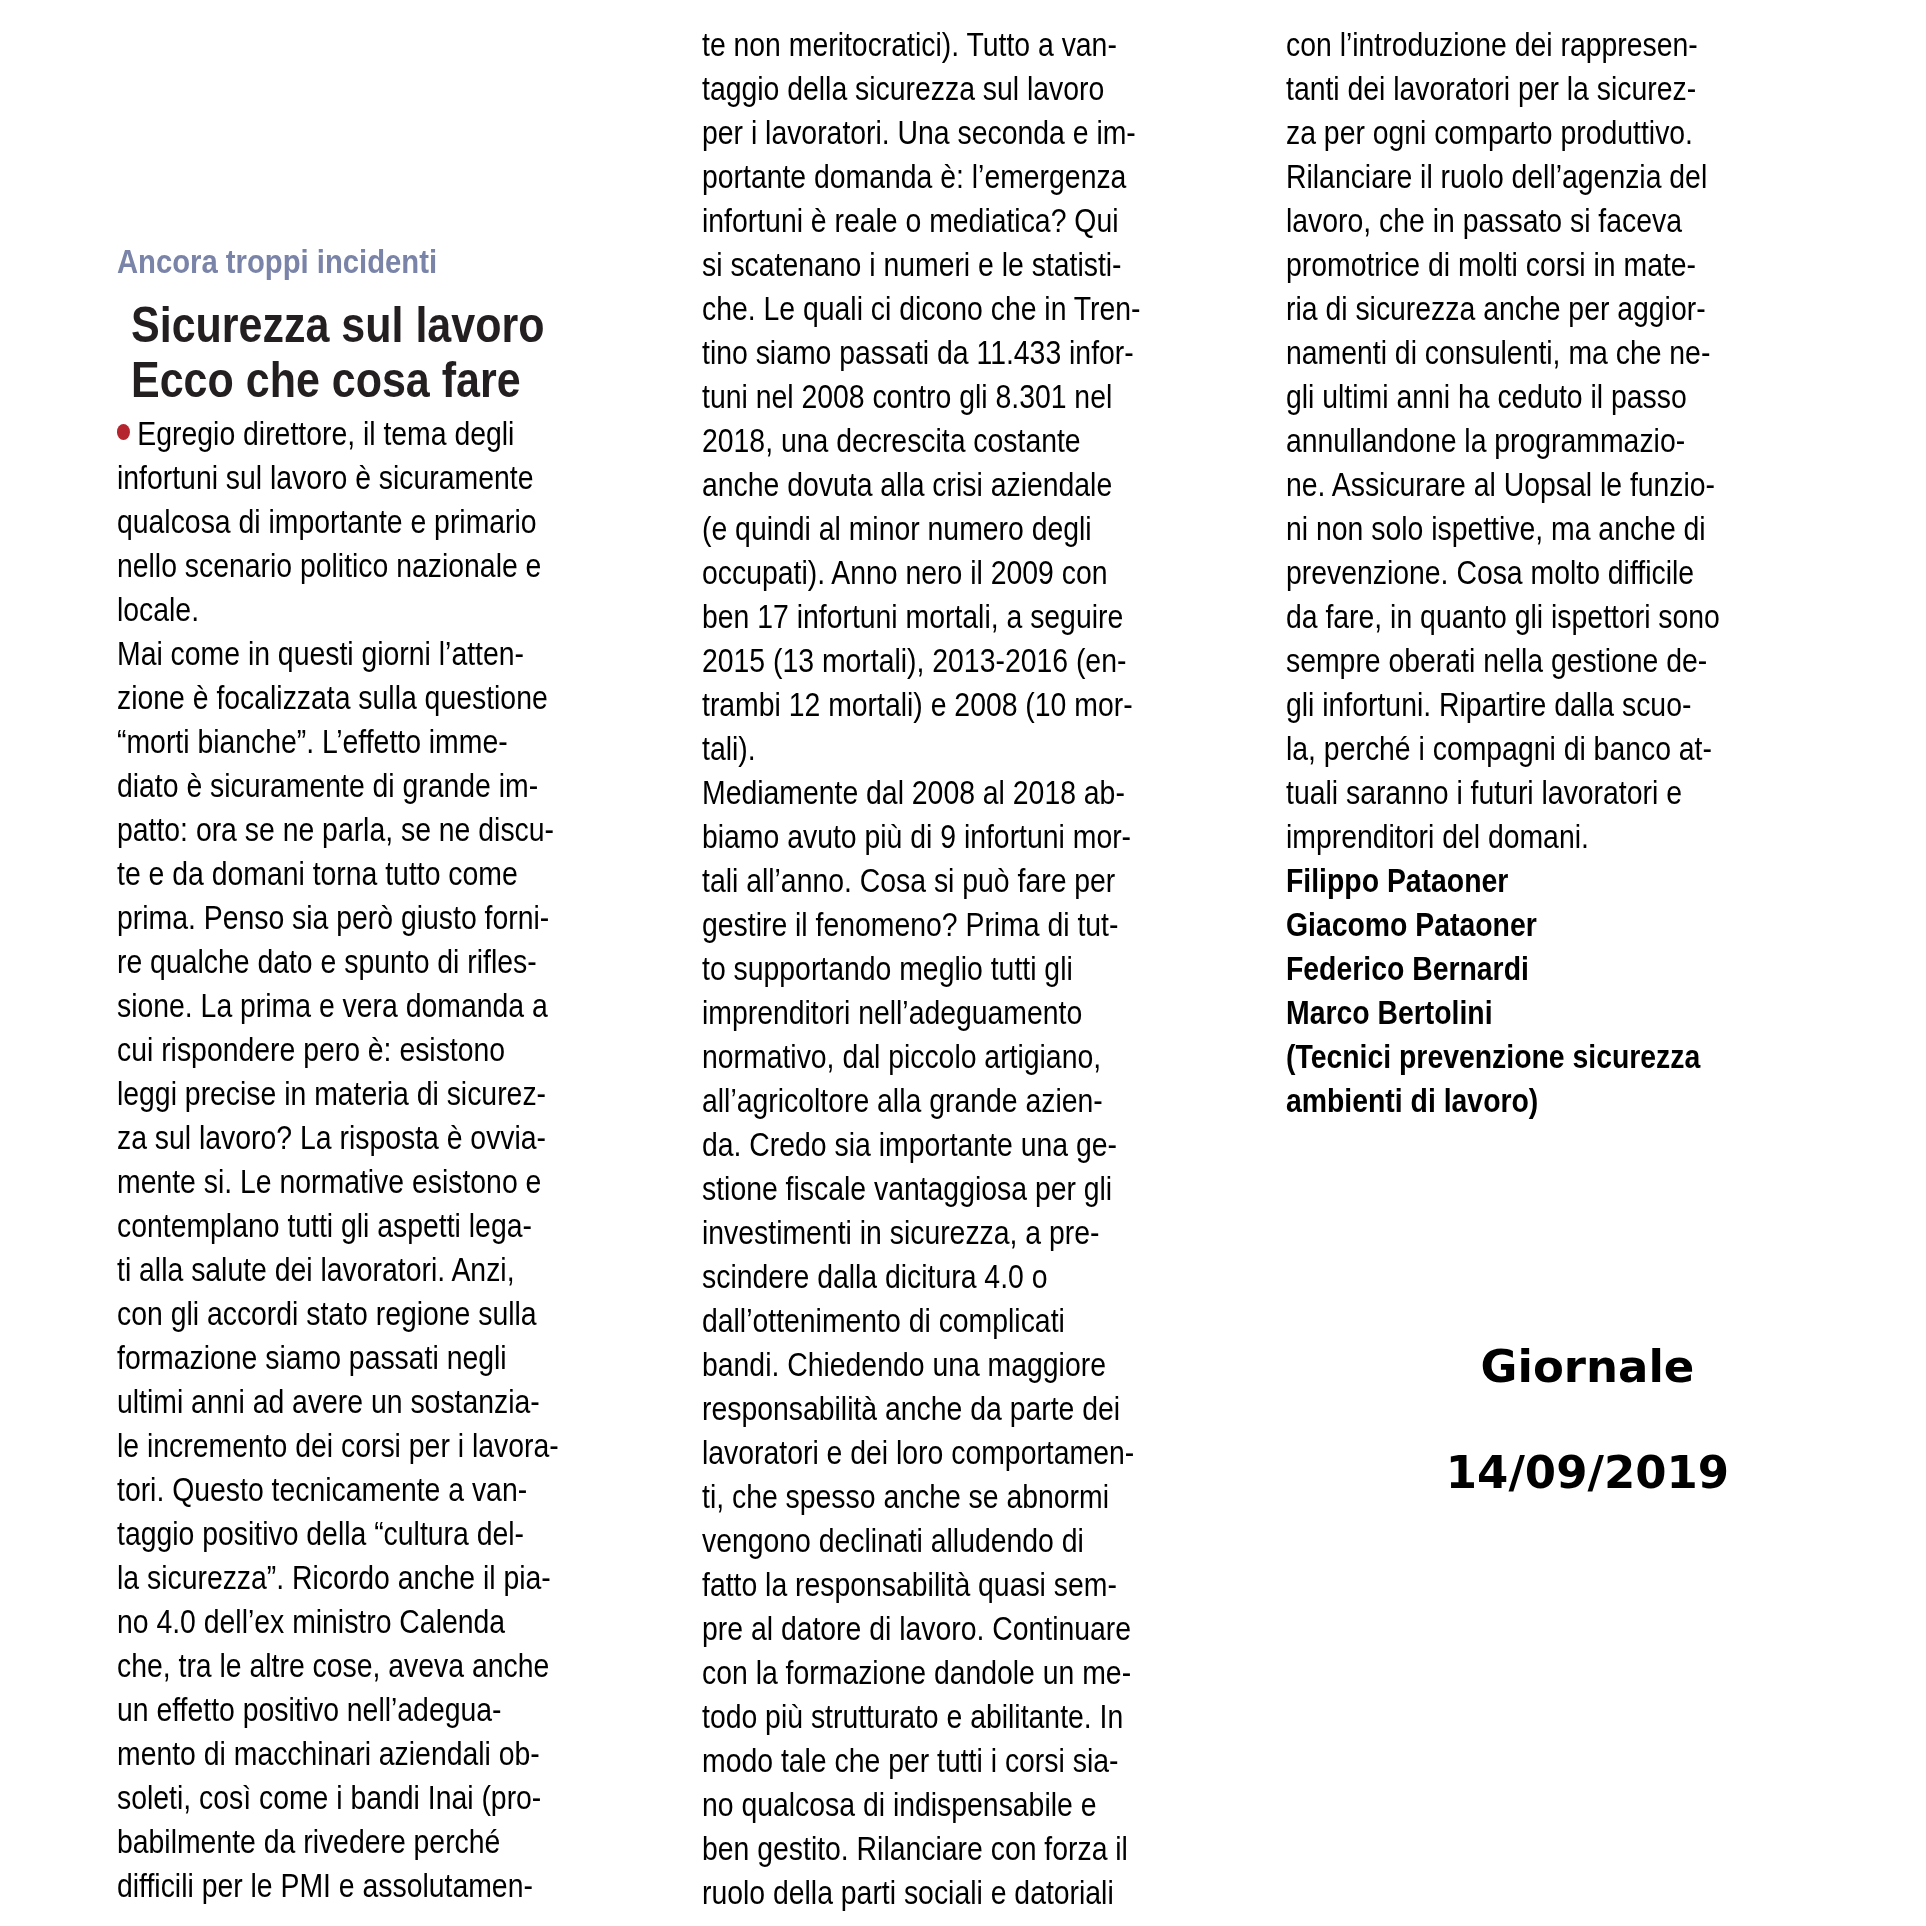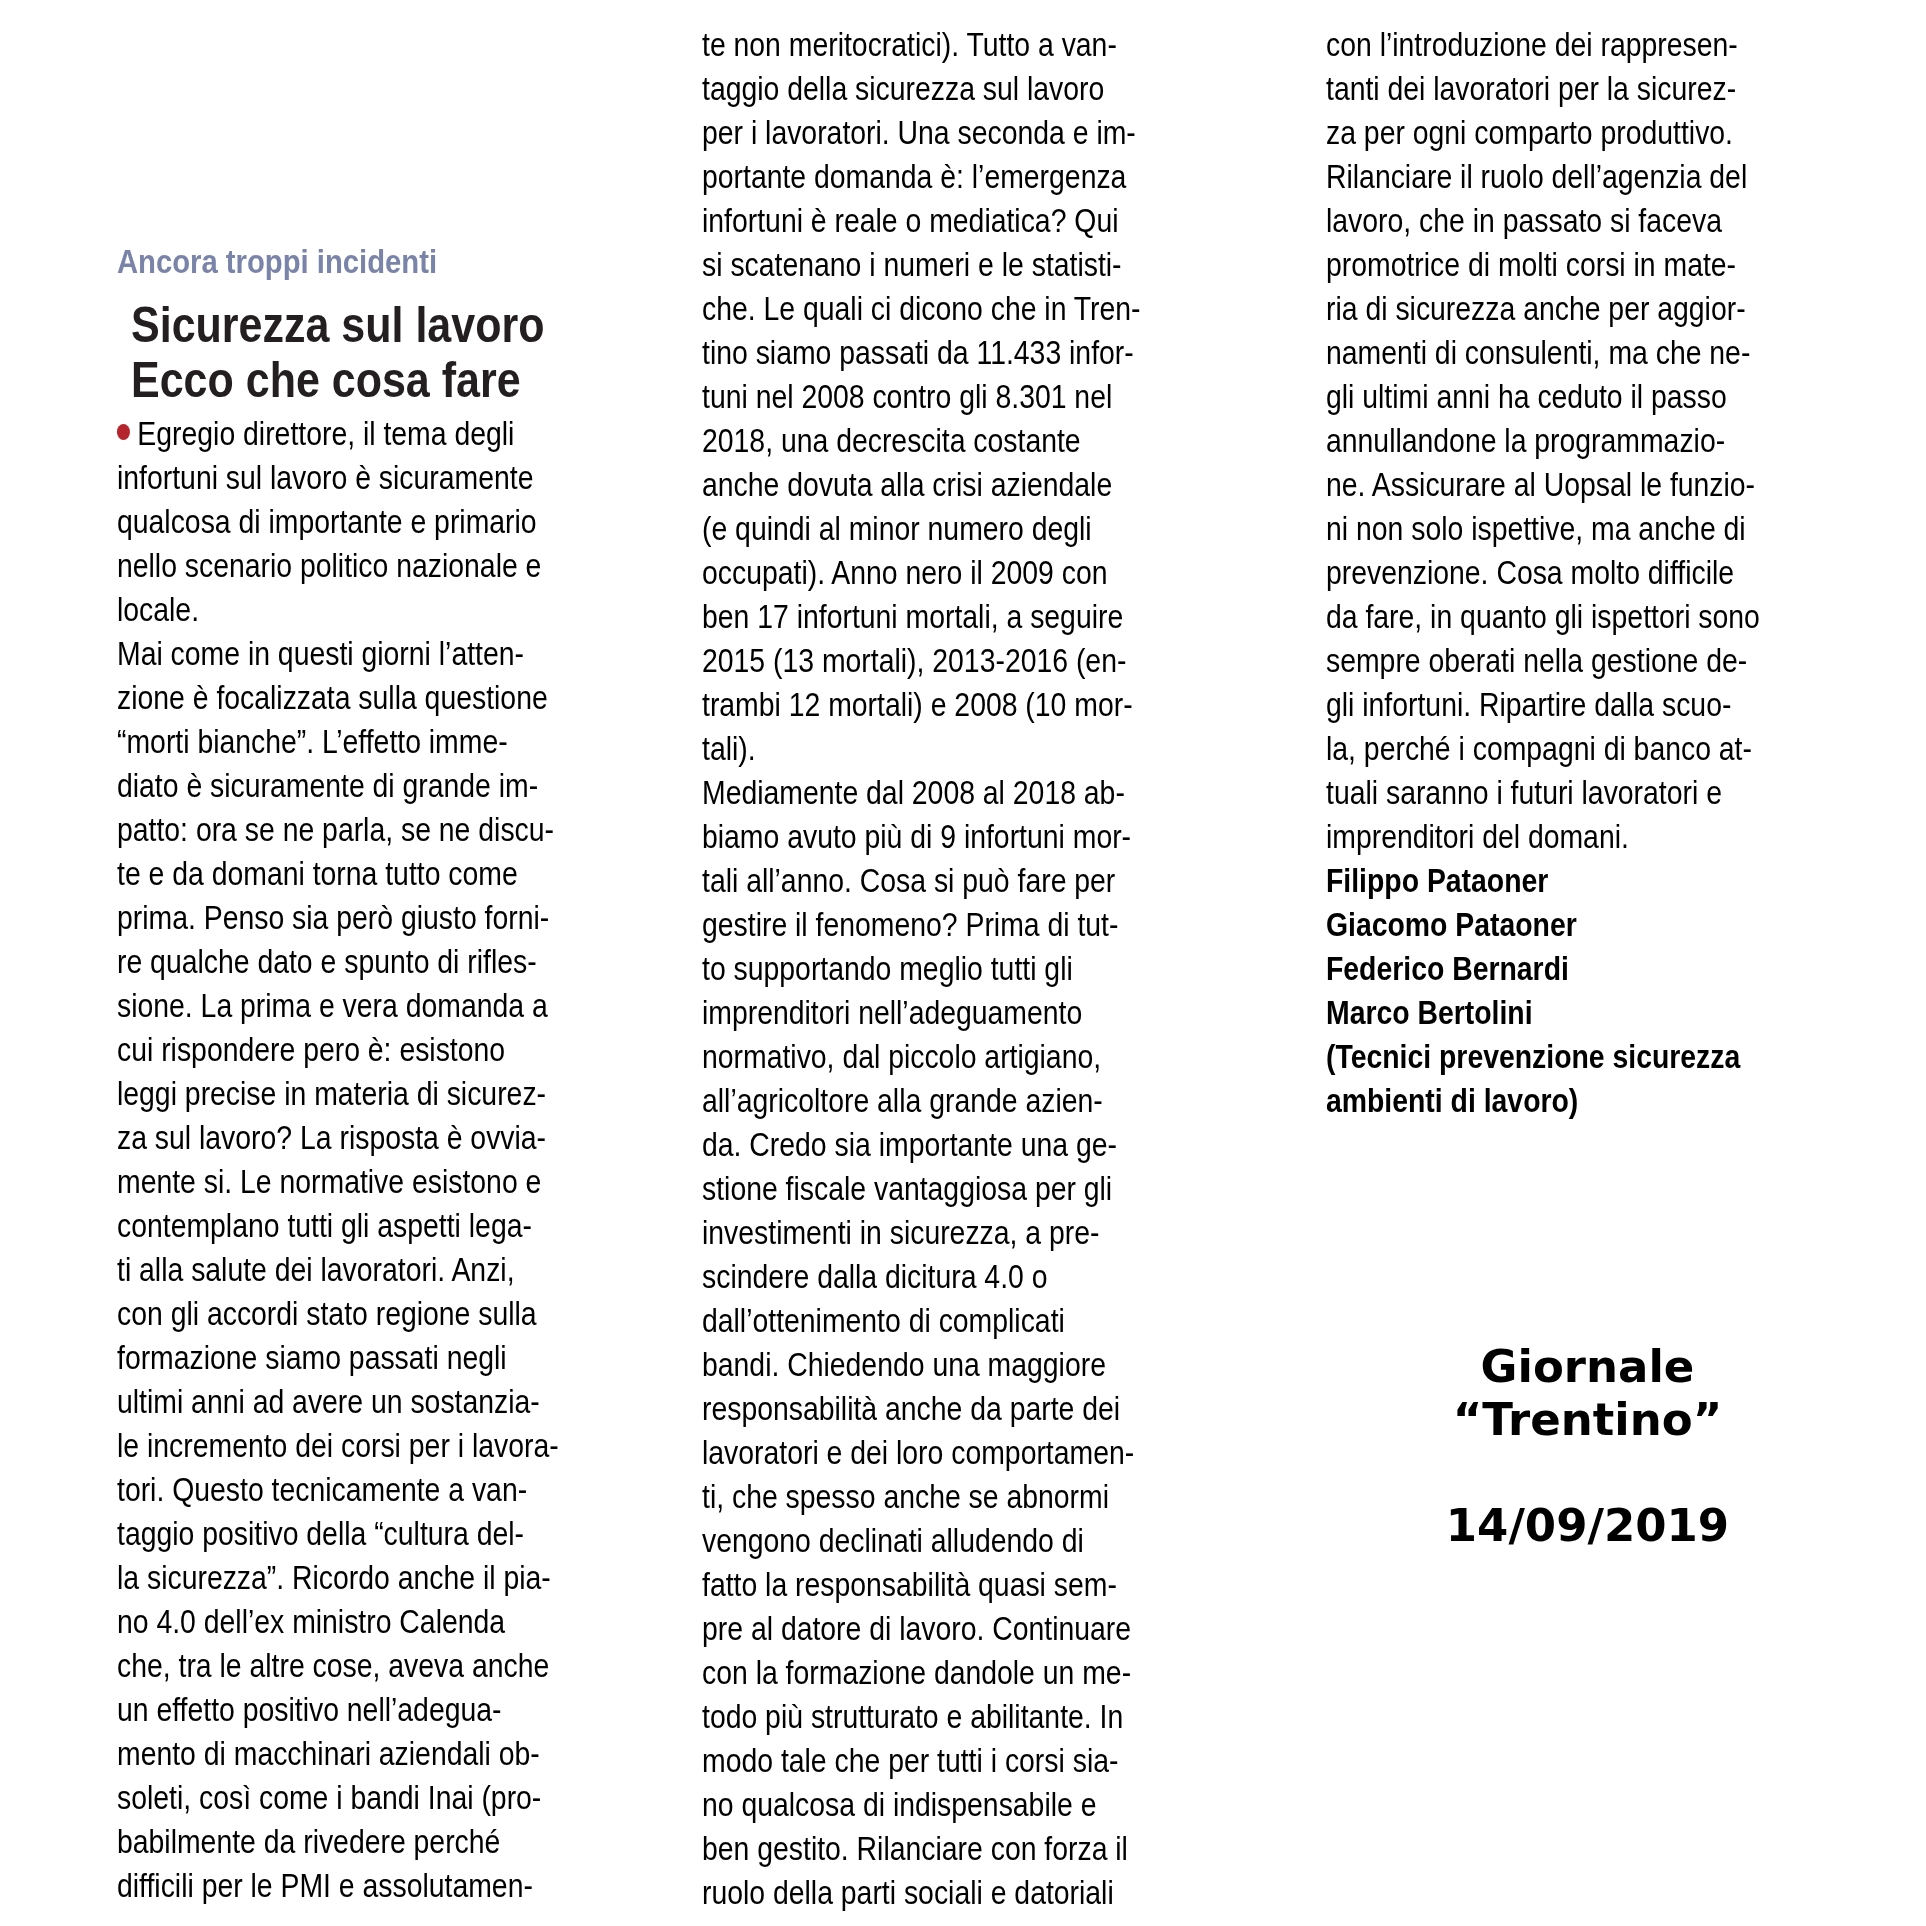--- a/index.html
+++ b/index.html
@@ -13,21 +13,21 @@
       line-height: 44px;
     }
     .col .ln {
       display: block;
       white-space: nowrap;
       transform-origin: left center;
       transform: scaleX(0.86);
     }
     #col1 { left: 117px; top: 412px; }
     #col2 { left: 702px; top: 22.5px; }
-    #col3 { left: 1286px; top: 22.5px; margin-left: 40px; }
+    #col3 { left: 1286px; top: 22.5px; }
 
     .kicker {
       position: absolute; left: 117px; top: 240px;
       font-family: "Liberation Sans", sans-serif;
       font-weight: bold; font-size: 34px; line-height: 42px;
       color: #7a84a8; white-space: nowrap;
       transform-origin: left center; transform: scaleX(0.86);
     }
     .headline {
       position: absolute; left: 117px; top: 284px;
@@ -163,17 +163,16 @@
     <span class="ln sig">Filippo Pataoner</span>
     <span class="ln sig">Giacomo Pataoner</span>
     <span class="ln sig">Federico Bernardi</span>
     <span class="ln sig">Marco Bertolini</span>
     <span class="ln sig">(Tecnici prevenzione sicurezza</span>
     <span class="ln sig">ambienti di lavoro)</span>
   </div>
 
 <div class="source">
   <div>Giornale</div>
-  <div>“Trentino”</div>
   <div class="gap"></div>
   <div>14/09/2019</div>
 </div>
 
 
 </body></html>

